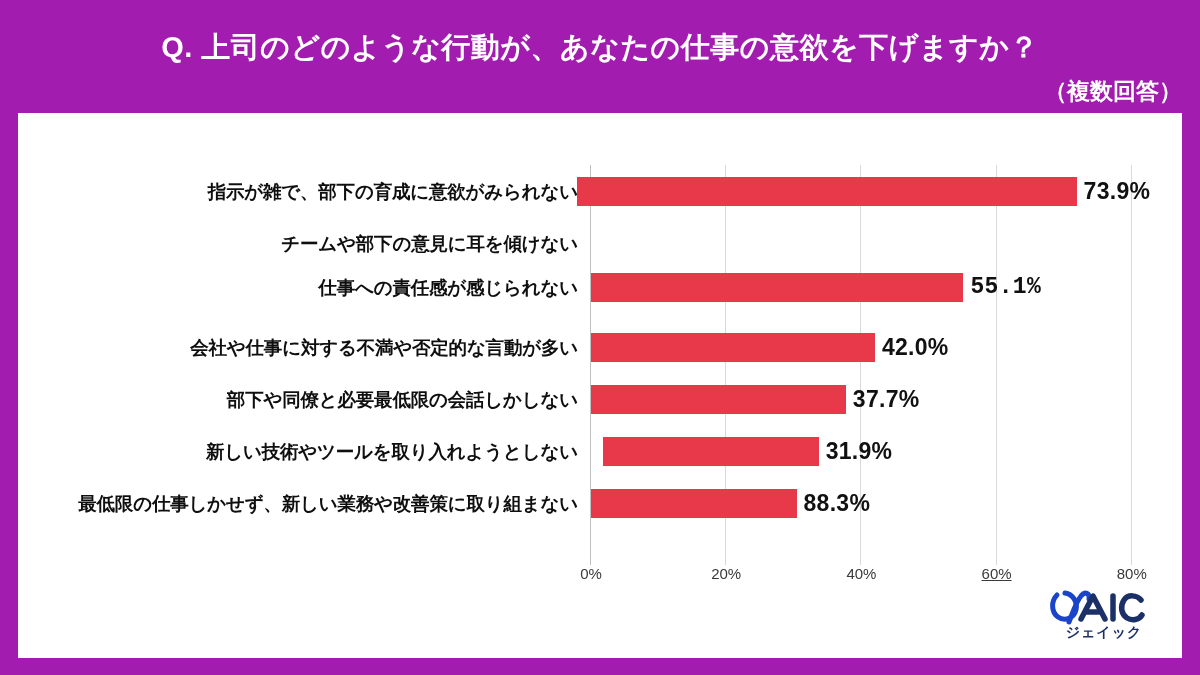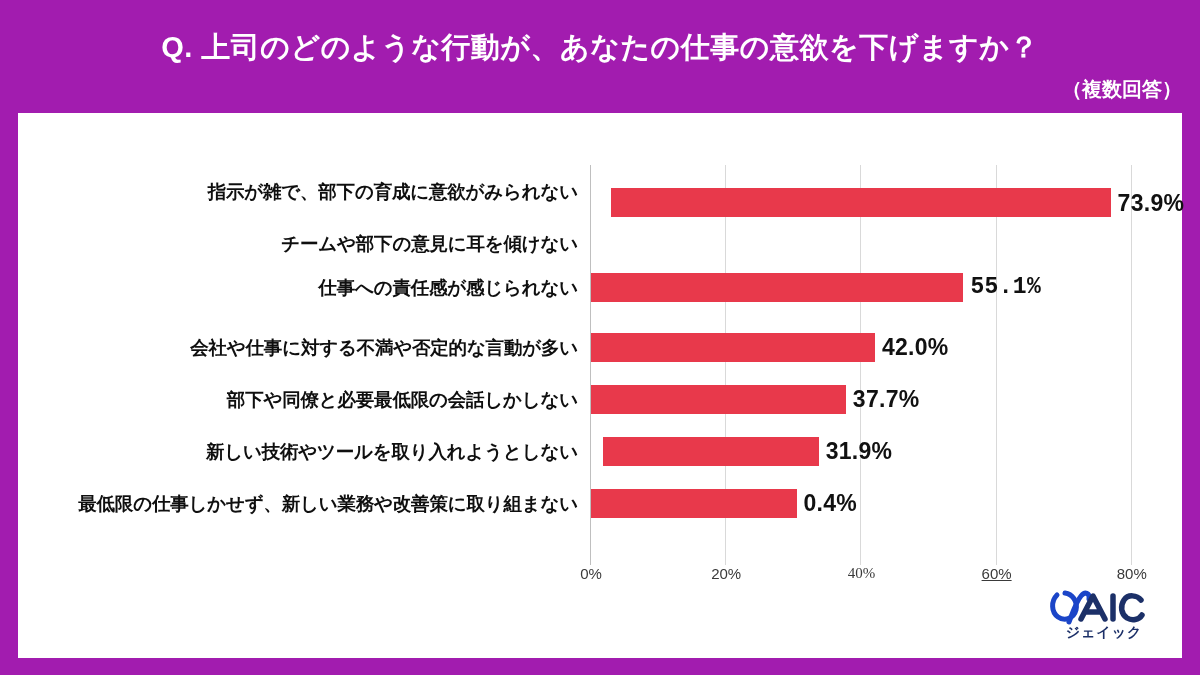--- a/index.html
+++ b/index.html
@@ -38,21 +38,21 @@
     font-size: 29px;
     font-weight: bold;
     letter-spacing: 0.5px;
     color: #ffffff;
     white-space: nowrap;
   }
   .header-subtitle {
     position: absolute;
     right: 18px;
     top: 76px;
-    font-size: 20px;
+    font-size: 23px;
     font-weight: bold;
     color: #ffffff;
     white-space: nowrap;
   }
 
   
   .card {
     position: absolute;
     left: 18px;
     top: 113px;
@@ -202,21 +202,21 @@
             <div class="gridline" style="left: 135.2px;"></div>
             <div class="gridline" style="left: 270.4px;"></div>
             <div class="gridline" style="left: 405.6px;"></div>
             <div class="gridline" style="left: 540.8px;"></div>
           </div>
       </div>
 
       <div class="rows" id="rows">
           <div class="row" style="top: 52px; padding-left: 28px;">
             <div class="cat-label">指示が雑で、部下の育成に意欲がみられない</div>
-            <div class="bar-wrap" style="left: 593px; align-items: flex-end;">
+            <div class="bar-wrap" style="left: 559px;">
               <div class="bar" style="width: 499.564px; background: rgb(232, 57, 75);"></div>
               <div class="bar-value">73.9%</div>
             </div>
           </div>
           <div class="row" style="top: 104px;">
             <div class="cat-label">チームや部下の意見に耳を傾けない</div>
           </div>
           <div class="row" style="top: 148px; font-family: Liberation Mono, monospace;">
             <div class="cat-label">仕事への責任感が感じられない</div>
             <div class="bar-wrap" style="left: 573px;">
@@ -242,29 +242,29 @@
             <div class="cat-label">新しい技術やツールを取り入れようとしない</div>
             <div class="bar-wrap" style="left: 573px; padding-left: 12px;">
               <div class="bar" style="width: 215.644px; background: rgb(232, 57, 75);"></div>
               <div class="bar-value">31.9%</div>
             </div>
           </div>
           <div class="row" style="top: 364px;">
             <div class="cat-label">最低限の仕事しかせず、新しい業務や改善策に取り組まない</div>
             <div class="bar-wrap" style="left: 573px;">
               <div class="bar" style="width: 205.504px; background: rgb(232, 57, 75);"></div>
-              <div class="bar-value">0.4%</div>
+              <div class="bar-value">88.3%</div>
             </div>
           </div>
         </div>
 
       <div class="ticks" id="ticks">
           <div class="tick" style="left: 573px;">0%</div>
           <div class="tick" style="left: 708.2px;">20%</div>
-          <div class="tick" style="left: 843.4px; font-family: Liberation Serif, serif;">40%</div>
+          <div class="tick" style="left: 843.4px;">40%</div>
           <div class="tick" style="left: 978.6px; text-decoration: underline;">60%</div>
           <div class="tick" style="left: 1113.8px;">80%</div>
         </div>
     </div>
 
     <div class="logo">
       <svg class="logo-mark" viewBox="0 0 118 40">
         <path d="M12 7 C6 13, 6 24, 13 29 C20 34, 29 30, 31 22 C33 13, 27 6, 20 5" fill="none" stroke="#1b45c8" stroke-width="5" stroke-linecap="round"></path>
         <path d="M24 34 C28 24, 31 14, 36 8 C40 3, 45 5, 44 11" fill="none" stroke="#1b45c8" stroke-width="5" stroke-linecap="round"></path>
         <path d="M36 31 L48 8 L60 31 M40.5 24 L55.5 24" fill="none" stroke="#1c3068" stroke-width="5.5" stroke-linejoin="round" stroke-linecap="round"></path>

